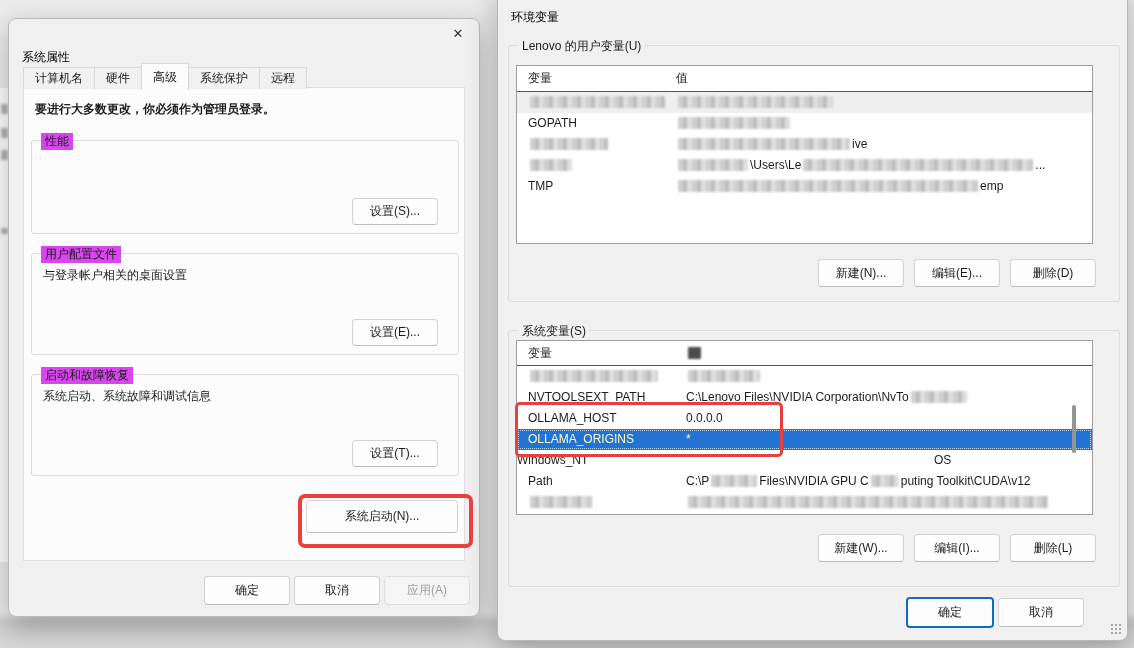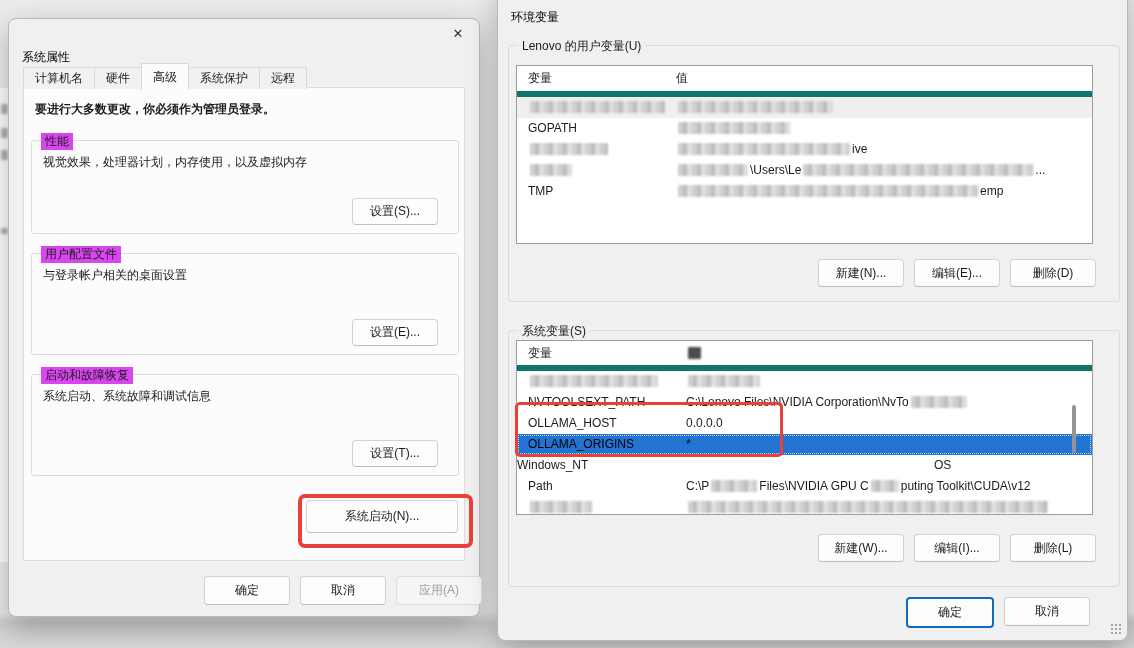--- a/index.html
+++ b/index.html
@@ -31,41 +31,41 @@
   .gbtn{right:20px;bottom:8px;width:84px;height:25px;}
   .win-btn.disabled{color:#9d9d9d;background:#f5f5f5;border-color:#dedede;}
   .win-btn.focused{border:2px solid #0f6cbd;}
   
   .red-box{position:absolute;border:4px solid #e8413c;border-radius:7px;z-index:9;pointer-events:none;}
   .red-box.thin{border-width:3px;border-radius:5px;}
   
   #envvars .glabel{background:#f0f0f0;}
   
   .vtable{position:absolute;background:#fff;border:1px solid #9d9d9d;overflow:hidden;font-size:12px;color:#1b1b1b;}
-  .thead{display:flex;height:25px;line-height:25px;border-bottom:6px solid #0f766e;}
+  .thead{display:flex;height:25px;line-height:25px;border-bottom:1px solid #0f766e;}
   .trow{display:flex;height:21px;line-height:21px;}
   .trow.shaded{background:#efefef;}
-  .trow.selected{background:#2373d3;color:#000000;outline:1px dotted #bcd8f5;outline-offset:-2px;}
+  .trow.selected{background:#2373d3;color:#fef9c3;outline:1px dotted #bcd8f5;outline-offset:-2px;}
   .cell{white-space:nowrap;overflow:hidden;}
   .cell.name{flex:0 0 var(--namew);padding-left:11px;}
   .cell.value{flex:1;padding-right:6px;}
   .censor{display:inline-block;height:12px;vertical-align:-2px;margin:0 2px;border-radius:1px;
     background:repeating-linear-gradient(90deg,#cfcfcf 0 5px,#bdbdbd 5px 9px,#dedede 9px 14px),
                repeating-linear-gradient(0deg,rgba(255,255,255,.45) 0 4px,rgba(110,110,110,.28) 4px 8px);
     filter:blur(1px);}
   .censor.dark{background:#4c4c4c;filter:blur(.8px);width:13px;height:12px;}
   .btnrow{position:absolute;display:flex;gap:10px;}
   .btnrow .win-btn{position:static;width:84px;height:26px;}
   .scroll-thumb{position:absolute;right:16px;top:64px;width:4px;height:48px;background:#949494;border-radius:2px;}
   .resize-grip{position:absolute;width:11px;height:11px;
     background-image:radial-gradient(#a6a6a6 1px,transparent 1.3px);background-size:4px 4px;}
   
   .bg-strip{position:absolute;left:0;top:88px;width:9px;height:474px;background:#ffffff;border-right:1px solid #e3e3e3;}
   .smudge{position:absolute;left:1px;width:7px;height:10px;background:#8a8a8a;filter:blur(1.5px);opacity:.65;}
-  .footer-btns{position:absolute;display:flex;gap:10px;}
+  .footer-btns{position:absolute;display:flex;gap:4px;align-items:center;}
   .footer-btns .win-btn{position:static;width:84px;height:27px;}
 </style>
 </head>
 <body>
 
 <div id="canvas">
 
   <div class="bg-strip">
     <div class="smudge" style="top:16px"></div>
     <div class="smudge" style="top:40px"></div>
@@ -85,21 +85,20 @@
         <div class="tab selected">高级</div>
         <div class="tab">系统保护</div>
         <div class="tab">远程</div>
       </div>
 
     <div class="tabpanel">
       <div class="note">要进行大多数更改，你必须作为管理员登录。</div>
 
       <div class="group" style="left:7px;top:52px;width:426px;height:92px">
         <span class="glabel">性能</span>
-        <div class="gdesc">视觉效果，处理器计划，内存使用，以及虚拟内存</div>
         <div class="win-btn gbtn">设置(S)...</div>
       </div>
 
       <div class="group" style="left:7px;top:165px;width:426px;height:100px">
         <span class="glabel">用户配置文件</span>
         <div class="gdesc">与登录帐户相关的桌面设置</div>
         <div class="win-btn gbtn">设置(E)...</div>
       </div>
 
       <div class="group" style="left:7px;top:286px;width:426px;height:100px">

